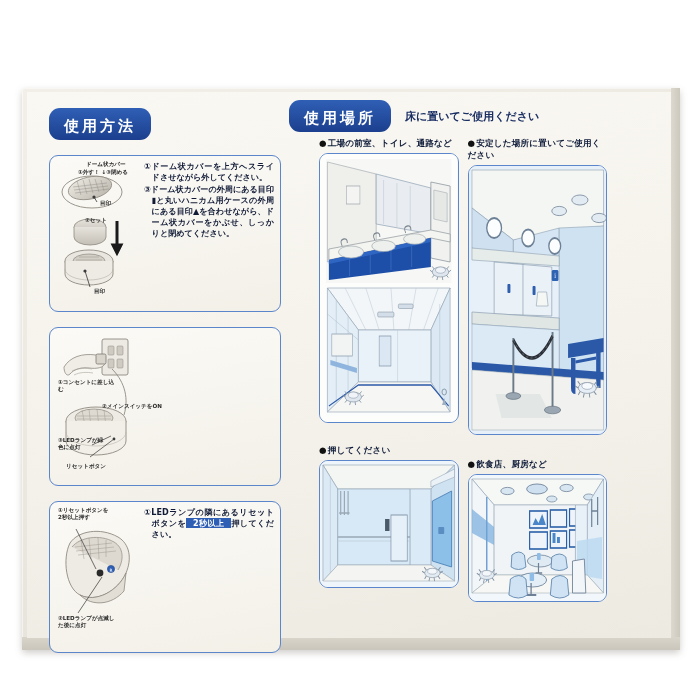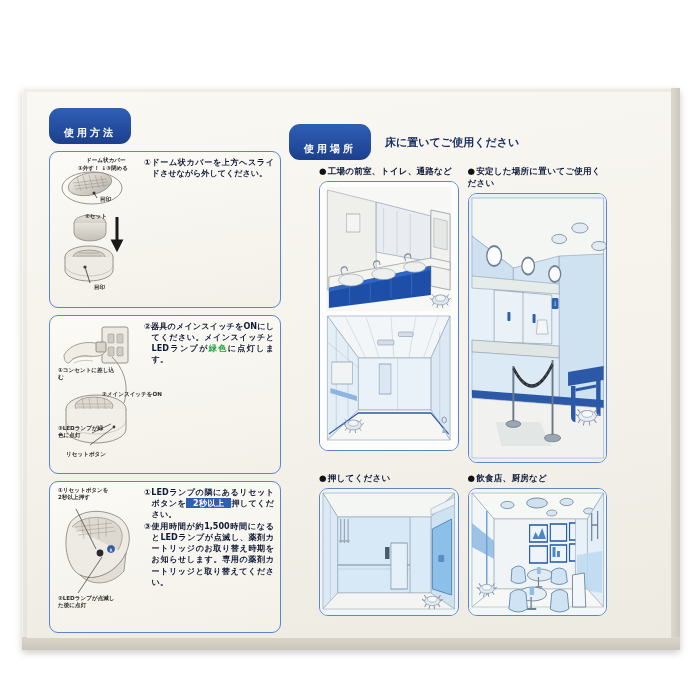--- a/index.html
+++ b/index.html
@@ -31,46 +31,46 @@
   #box-right-edge {
     position: absolute; right: 0; top: 0; width: 9px; height: 100%;
     background: linear-gradient(90deg,#ddd9cf,#cdc8bd);
   }
 
   
   .pill {
     display: inline-block;
     background: linear-gradient(180deg,#2f5fb5,#1c3f8e);
     color: #fff;
-    font-size: 10px;
+    font-size: 15px;
     font-weight: bold;
     letter-spacing: 3px;
-    padding: 18px 15px 4px 15px;
+    padding: 9px 15px 4px 15px;
     border-radius: 11px;
     vertical-align: middle;
     text-align: right;
   }
   .pill-note {
     display: inline-block;
     color: #1a2f63;
     font-size: 11px;
     font-weight: bold;
     margin-left: 9px;
     vertical-align: middle;
   }
 
   
   #left-col { position: absolute; left: 22px; top: 16px; width: 232px; }
-  #right-col { position: absolute; left: 262px; top: 32px; width: 318px; }
+  #right-col { position: absolute; left: 262px; top: 8px; width: 318px; }
 
   .step-card {
     border: 1.6px solid #5b86cb;
     border-radius: 9px;
     background: linear-gradient(170deg,#fbfaf6,#f3f0e8);
-    margin-top: 7px;
+    margin-top: 15px;
     padding: 5px 6px 6px 6px;
     display: flex;
     position: relative;
     overflow: hidden;
   }
   .card-art { width: 86px; flex: none; position: relative; }
   .card-text { flex: 1; padding-left: 2px; }
 
   .body-ja {
     font-size: 8.1px;
@@ -177,20 +177,21 @@
             <circle cx="29" cy="110" r="1.6" fill="#3b3b3b"></circle>
           </svg>
           <div class="lbl" style="left:30px; top:0px;">ドーム状カバー</div>
           <div class="lbl" style="left:22px; top:8px;">①外す！ ↓③閉める</div>
           <div class="lbl" style="left:44px; top:39px;">目印</div>
           <div class="lbl" style="left:29px; top:56px;">②セット</div>
           <div class="lbl" style="left:38px; top:127px;">目印</div>
         </div>
         <div class="card-text body-ja">
           <p>①ドーム状カバーを上方へスライドさせながら外してください。</p>
+          <p>③ドーム状カバーの外周にある目印▮と丸いハニカム用ケースの外周にある目印▲を合わせながら、ドーム状カバーをかぶせ、しっかりと閉めてください。</p>
         </div>
       </div>
 
       <div class="step-card">
         <div class="card-art">
           <svg width="86" height="142" viewBox="0 0 86 142">
 
             <rect x="46" y="6" width="26" height="36" rx="2" fill="#eceae3" stroke="#8e8a81" stroke-width=".9"></rect>
             <rect x="52" y="13" width="6" height="9" rx="1" fill="#cfcbc3" stroke="#8e8a81" stroke-width=".5"></rect>
             <rect x="52" y="26" width="6" height="9" rx="1" fill="#cfcbc3" stroke="#8e8a81" stroke-width=".5"></rect>
@@ -222,21 +223,20 @@
             <path d="M34 124 L58 106" stroke="#333" stroke-width=".7"></path>
             <circle cx="58" cy="106" r="1.4" fill="#3b3b3b"></circle>
             <path d="M36 112 L55 103" stroke="#333" stroke-width=".7"></path>
           </svg>
           <div class="lbl" style="left:2px; top:46px; white-space:normal; width:56px;">①コンセントに差し込む</div>
           <div class="lbl" style="left:46px; top:70px;">②メインスイッチをON</div>
           <div class="lbl" style="left:2px; top:104px; white-space:normal; width:48px;">③LEDランプが緑色に点灯</div>
           <div class="lbl" style="left:10px; top:130px;">リセットボタン</div>
         </div>
         <div class="card-text body-ja">
-          <p>②器具のメインスイッチをONにしてください。メインスイッチとLEDランプが<span class="hl-green">緑色</span>に点灯します。</p>
         </div>
       </div>
 
       <div class="step-card">
         <div class="card-art">
           <svg width="86" height="135" viewBox="0 0 86 135">
 
             <path d="M14 36 C22 24 44 20 62 30 C74 37 76 52 70 66 C62 84 40 96 24 88
                      C10 81 6 52 14 36 Z" fill="#eeebe4" stroke="#8e8a81" stroke-width=".9"></path>
             <path d="M16 40 C24 30 44 27 58 35 C68 41 68 53 62 63" fill="#ded9d0" stroke="#8e8a81" stroke-width=".7"></path>
@@ -256,21 +256,20 @@
             <text x="55" y="64.6" font-size="4.4" fill="#fff" text-anchor="middle" font-family="DejaVu Sans, sans-serif">R</text>
 
             <path d="M20 22 L40 62" stroke="#333" stroke-width=".7"></path>
             <path d="M22 106 L46 70" stroke="#333" stroke-width=".7"></path>
           </svg>
           <div class="lbl" style="left:2px; top:0px; white-space:normal; width:54px;">①リセットボタンを2秒以上押す</div>
           <div class="lbl" style="left:2px; top:108px; white-space:normal; width:58px;">②LEDランプが点滅した後に点灯</div>
         </div>
         <div class="card-text body-ja">
           <p>①LEDランプの隣にあるリセットボタンを<span class="hl-box">2秒以上</span>押してください。</p>
-          <p>③使用時間が約1,500時間になるとLEDランプが点滅し、薬剤カートリッジのお取り替え時期をお知らせします。専用の薬剤カートリッジと取り替えてください。</p>
         </div>
       </div>
     </div>
 
     <div id="right-col">
 
       <div>
         <span class="pill">使用場所</span>
         <span class="pill-note">床に置いてご使用ください</span>
       </div>
@@ -490,21 +489,21 @@
                     <path d="M18 0 L24 -3"></path>
                   <path d="M14 -5 L19 -10"></path>
                     <path d="M-14 -5 L-19 -10"></path>
                 </g>
               </g>
             </svg>
           </div>
         </div>
 
         <div>
-          <div class="cap" style="margin-top:6px;"><span class="dot">●</span><span>飲食店、厨房など</span></div>
+          <div class="cap" style="margin-top:20px;"><span class="dot">●</span><span>飲食店、厨房など</span></div>
           <div class="photo-frame ph-short">
             <svg viewBox="0 0 186 126" preserveAspectRatio="none">
               <rect width="186" height="126" fill="#f2f7fb"></rect>
 
               <path d="M4 4 L182 4 L160 30 L34 30 Z" fill="#f6f8f6" stroke="#8fa0b2" stroke-width=".7"></path>
               <ellipse cx="92" cy="14" rx="14" ry="5" fill="#cfe1f0" stroke="#6d8096" stroke-width="1"></ellipse>
               <ellipse cx="52" cy="16" rx="9" ry="3.6" fill="#d8e6f2" stroke="#6d8096" stroke-width=".9"></ellipse>
               <ellipse cx="132" cy="13" rx="9" ry="3.6" fill="#d8e6f2" stroke="#6d8096" stroke-width=".9"></ellipse>
               <ellipse cx="112" cy="24" rx="7" ry="3" fill="#d8e6f2" stroke="#6d8096" stroke-width=".8"></ellipse>
               <ellipse cx="162" cy="22" rx="7" ry="3" fill="#d8e6f2" stroke="#6d8096" stroke-width=".8"></ellipse>

